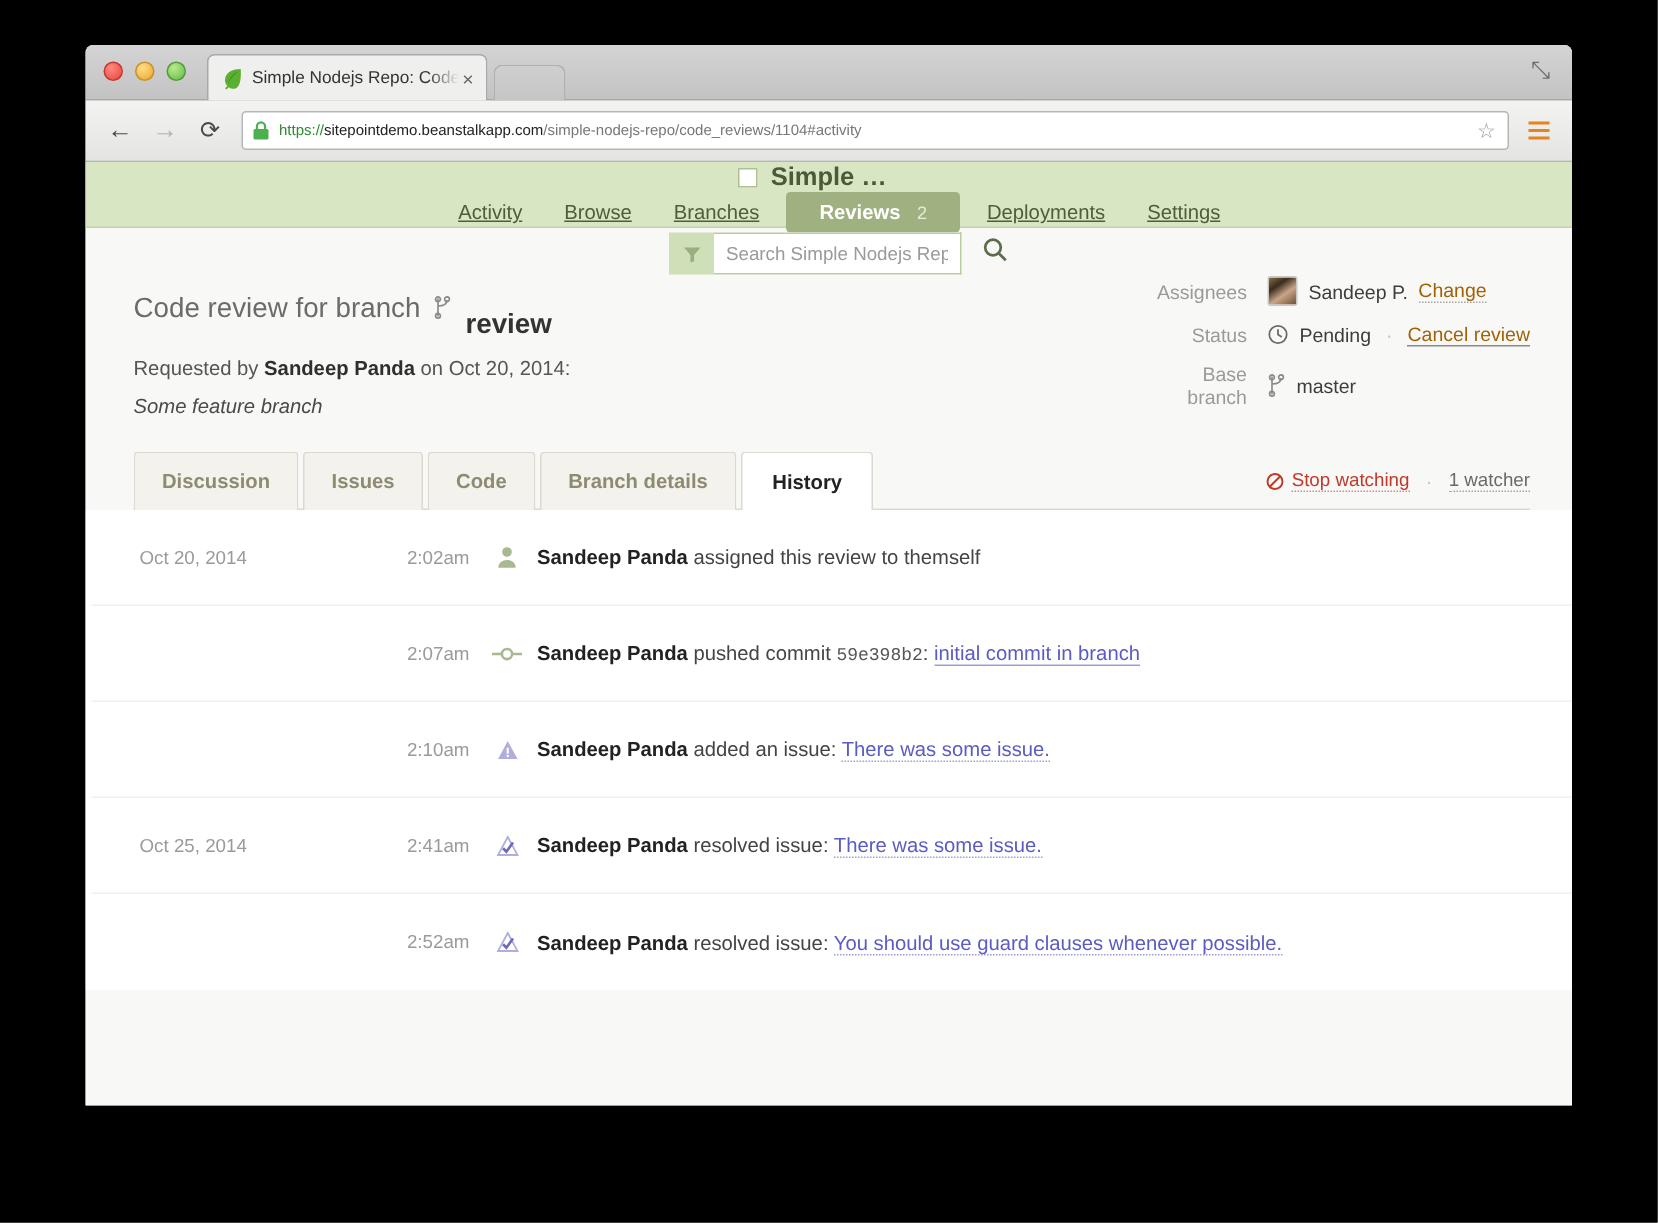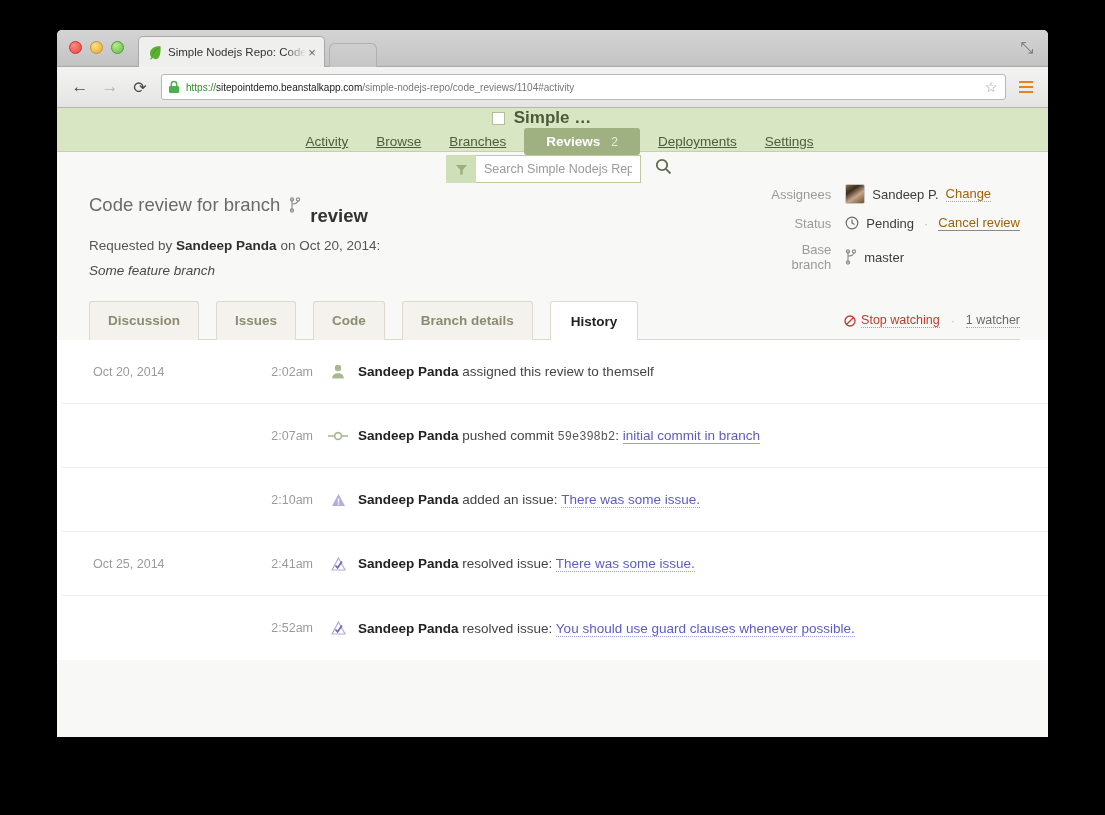--- a/index.html
+++ b/index.html
@@ -202,21 +202,21 @@
   }
   .meta-link.solid { border-bottom: 1px solid #8a8a8a; }
   .meta-dot { color: #c0c0c0; margin: 0 3px; }
 
   
   .tabs-row {
     margin: 17px 28px 0 32px;
     display: flex; align-items: flex-end; justify-content: space-between;
     border-bottom: 1px solid #ddd9d0;
   }
-  .tabs { display: flex; gap: 17px; }
+  .tabs { display: flex; gap: 3px; }
   .tab {
     padding: 11px 18px 10px;
     font-size: 13.5px; font-weight: bold; color: #8e8b72;
     background: #f3f2ec;
     border: 1px solid #ddd9d0; border-bottom: none;
     border-radius: 3px 3px 0 0;
     cursor: pointer; position: relative; bottom: -1px;
   }
   .tab.active {
     background: #fff; color: #222;

